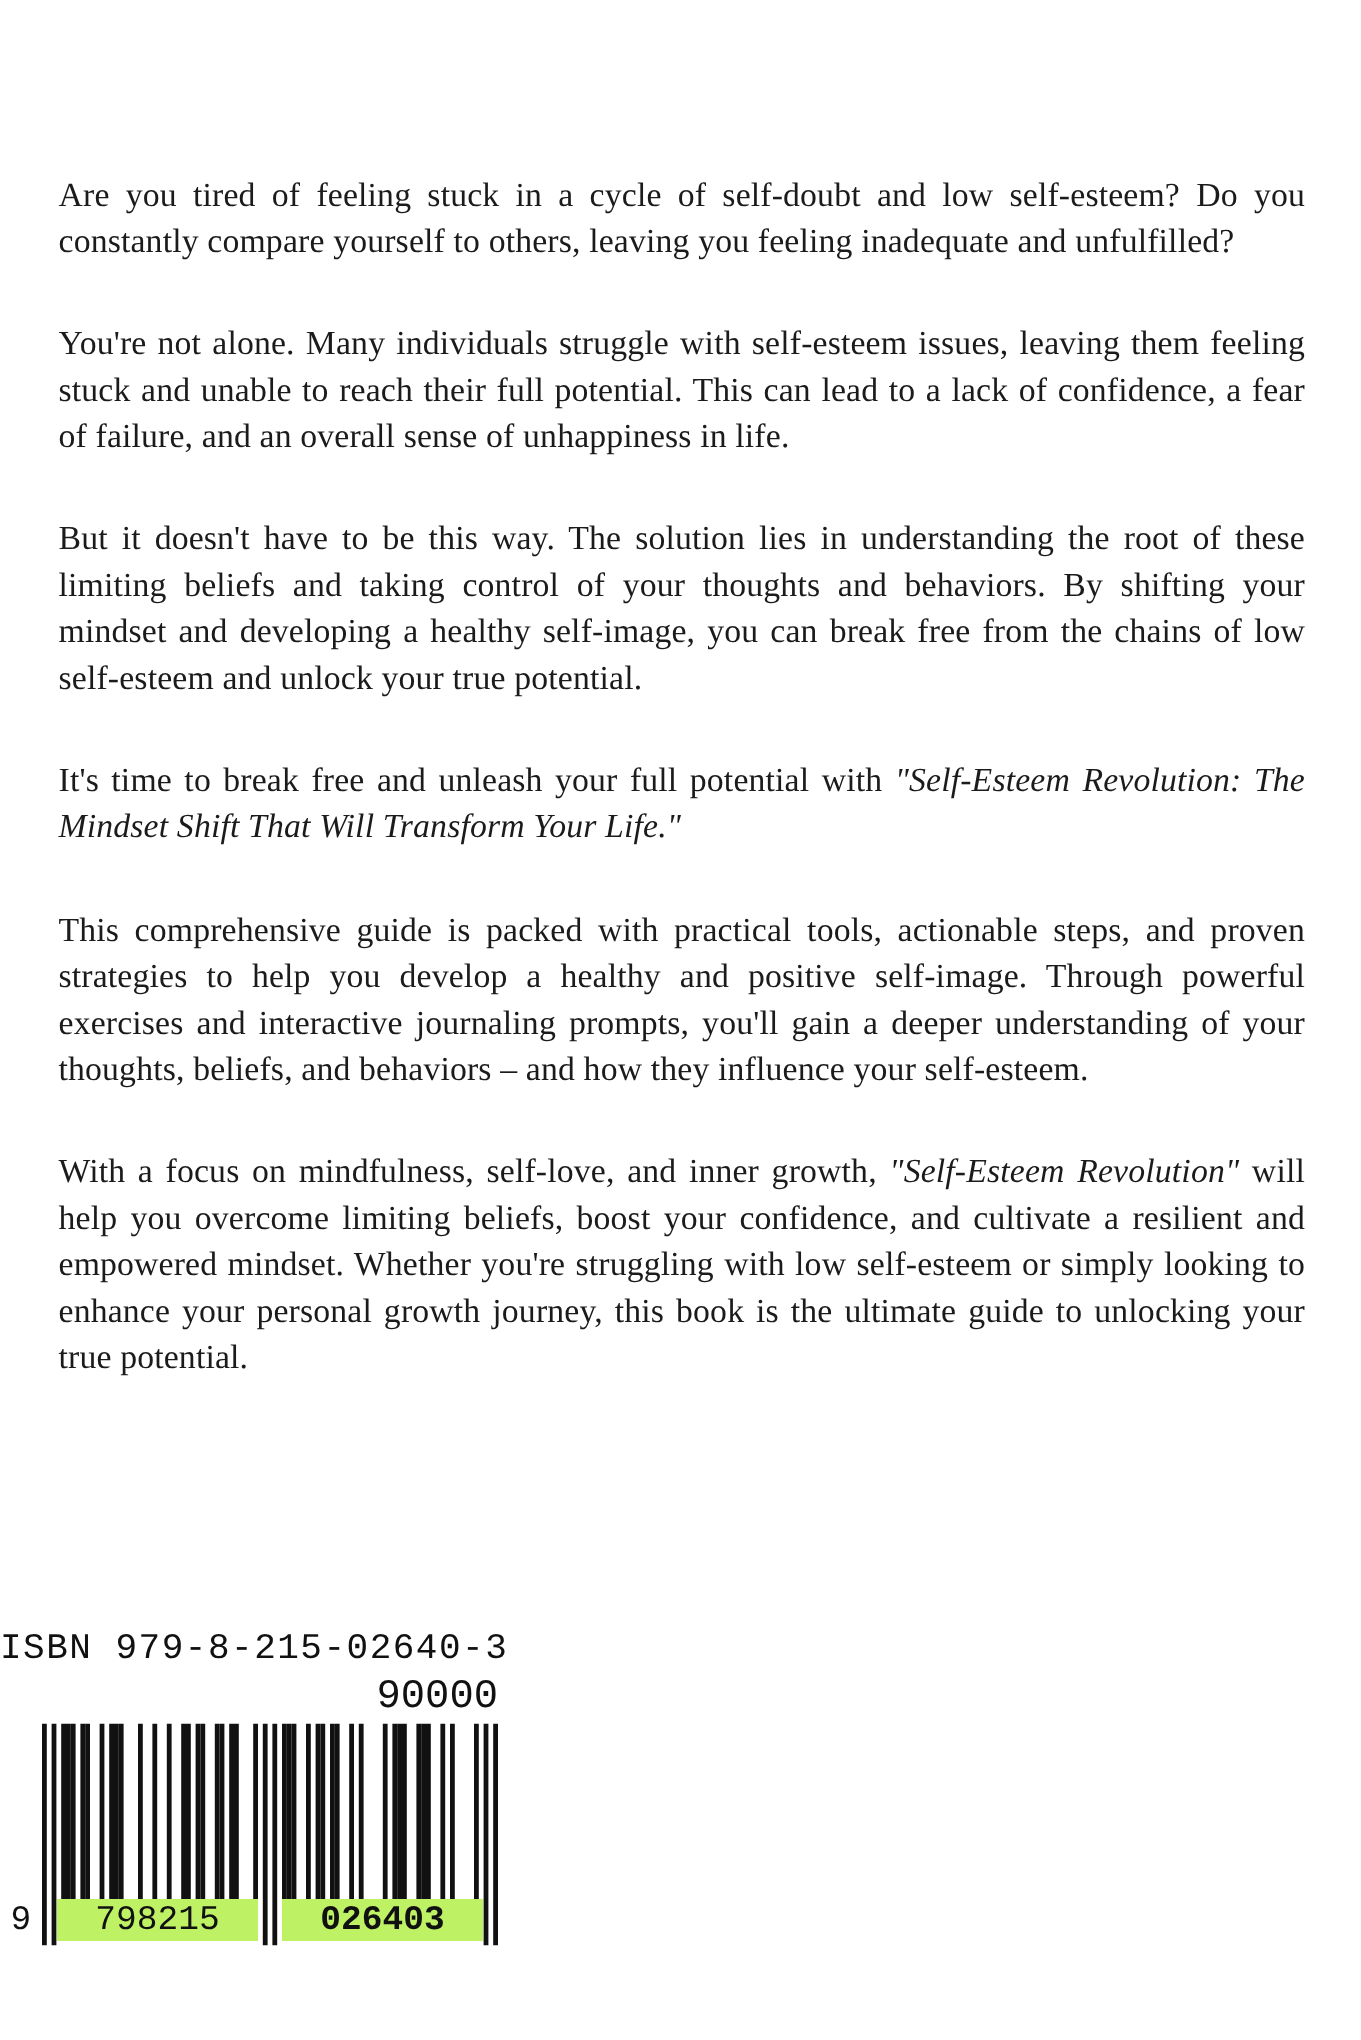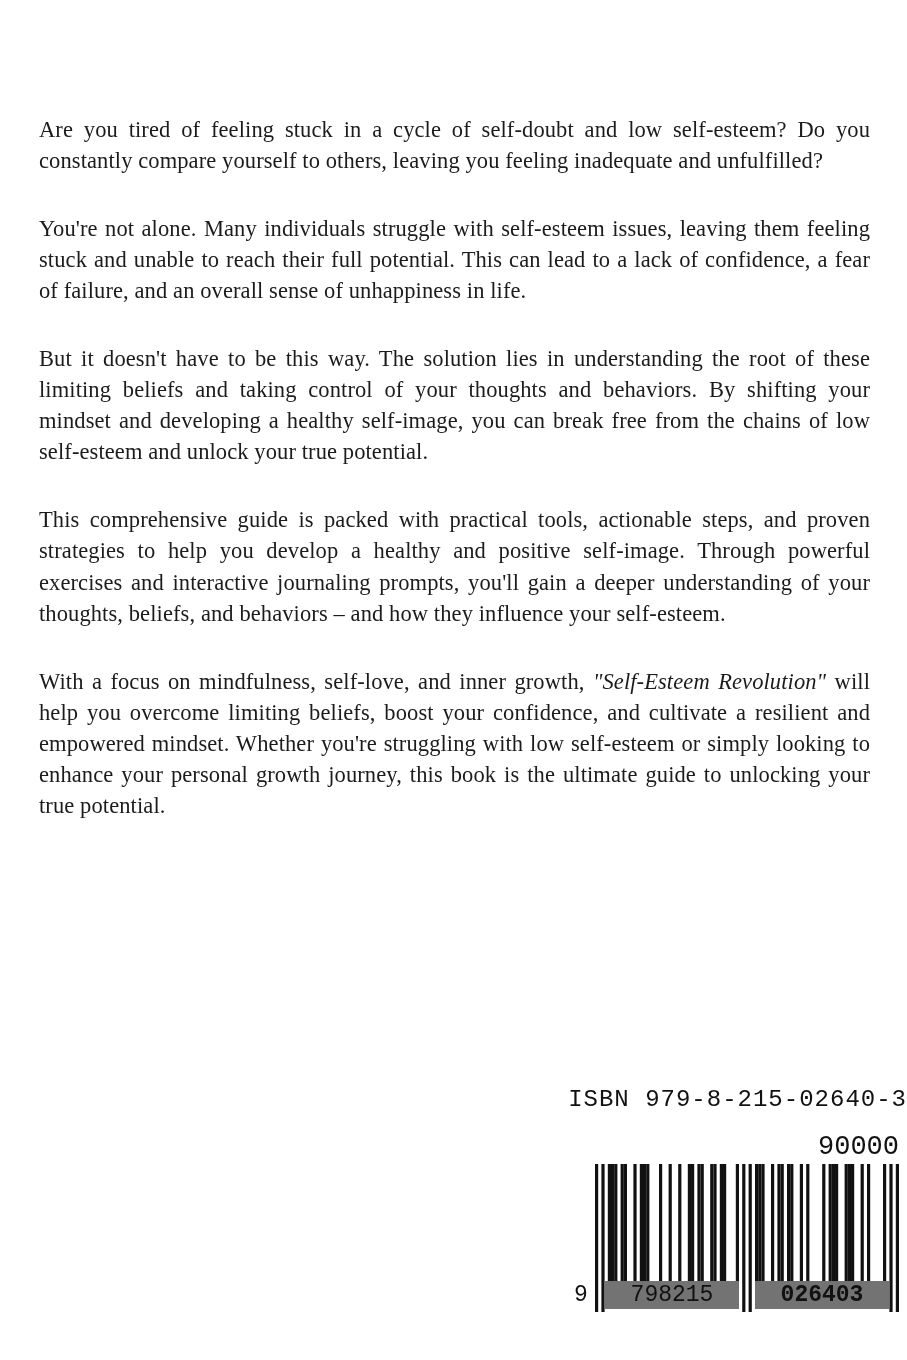--- a/index.html
+++ b/index.html
@@ -29,33 +29,33 @@
   }
   .text-block .italic { font-style: italic; }
 
   .barcode-area {
     position: absolute;
     top: 1086px;
     left: 0;
     width: 100%;
     display: flex;
     flex-direction: column;
-    align-items: flex-end;
+    align-items: flex-start;
   }
   .mono {
     font-family: "Liberation Mono", "DejaVu Sans Mono", monospace;
     color: #111111;
   }
   .isbn-label {
     font-size: 24px;
     letter-spacing: 1px;
     white-space: nowrap;
   }
   .barcode-box {
-    margin-top: 17px;
+    margin-top: 2px;
     background: #ffffff;
     padding: 2px 6px 4px 6px;
   }
   .price-code {
     width: 304px;
     margin-left: 22px;
     text-align: right;
     font-size: 27px;
     line-height: 30px;
     padding-right: 2px;
@@ -66,33 +66,34 @@
     height: 148px;
     margin-left: 22px;
     margin-top: 2px;
   }
   .bars-wrap svg { display: block; }
   .bc-digit {
     position: absolute;
     top: 117px;
     font-size: 23px;
     line-height: 28px;
-    background: #737373;
+    background: #bef264;
   }
   .bc-first { left: -21px; background: transparent; }
   .bc-g1 { left: 10px;  width: 134px; text-align: center; }
   .bc-g2 { left: 160px; width: 134px; text-align: center; font-weight: bold; }
 </style>
 </head>
 <body>
 
 <div class="text-block" id="paragraphs">
     <p><span>Are you tired of feeling stuck in a cycle of self-doubt and low self-esteem? Do you constantly compare yourself to others, leaving you feeling inadequate and unfulfilled?</span></p>
     <p><span>You're not alone. Many individuals struggle with self-esteem issues, leaving them feeling stuck and unable to reach their full potential. This can lead to a lack of confidence, a fear of failure, and an overall sense of unhappiness in life.</span></p>
     <p><span>But it doesn't have to be this way. The solution lies in understanding the root of these limiting beliefs and taking control of your thoughts and behaviors. By shifting your mindset and developing a healthy self-image, you can break free from the chains of low self-esteem and unlock your true potential.</span></p>
+    <p><span>It's time to break free and unleash your full potential with </span><span class="italic">"Self-Esteem Revolution: The Mindset Shift That Will Transform Your Life."</span></p>
     <p><span>This comprehensive guide is packed with practical tools, actionable steps, and proven strategies to help you develop a healthy and positive self-image. Through powerful exercises and interactive journaling prompts, you'll gain a deeper understanding of your thoughts, beliefs, and behaviors – and how they influence your self-esteem.</span></p>
     <p><span>With a focus on mindfulness, self-love, and inner growth, </span><span class="italic">"Self-Esteem Revolution"</span><span> will help you overcome limiting beliefs, boost your confidence, and cultivate a resilient and empowered mindset. Whether you're struggling with low self-esteem or simply looking to enhance your personal growth journey, this book is the ultimate guide to unlocking your true potential.</span></p>
   </div>
 
 <div class="barcode-area">
   <div class="isbn-label mono">ISBN 979-8-215-02640-3</div>
   <div class="barcode-box">
     <div class="price-code mono">90000</div>
     <div class="bars-wrap">
       <span class="bc-digit bc-first mono">9</span>

